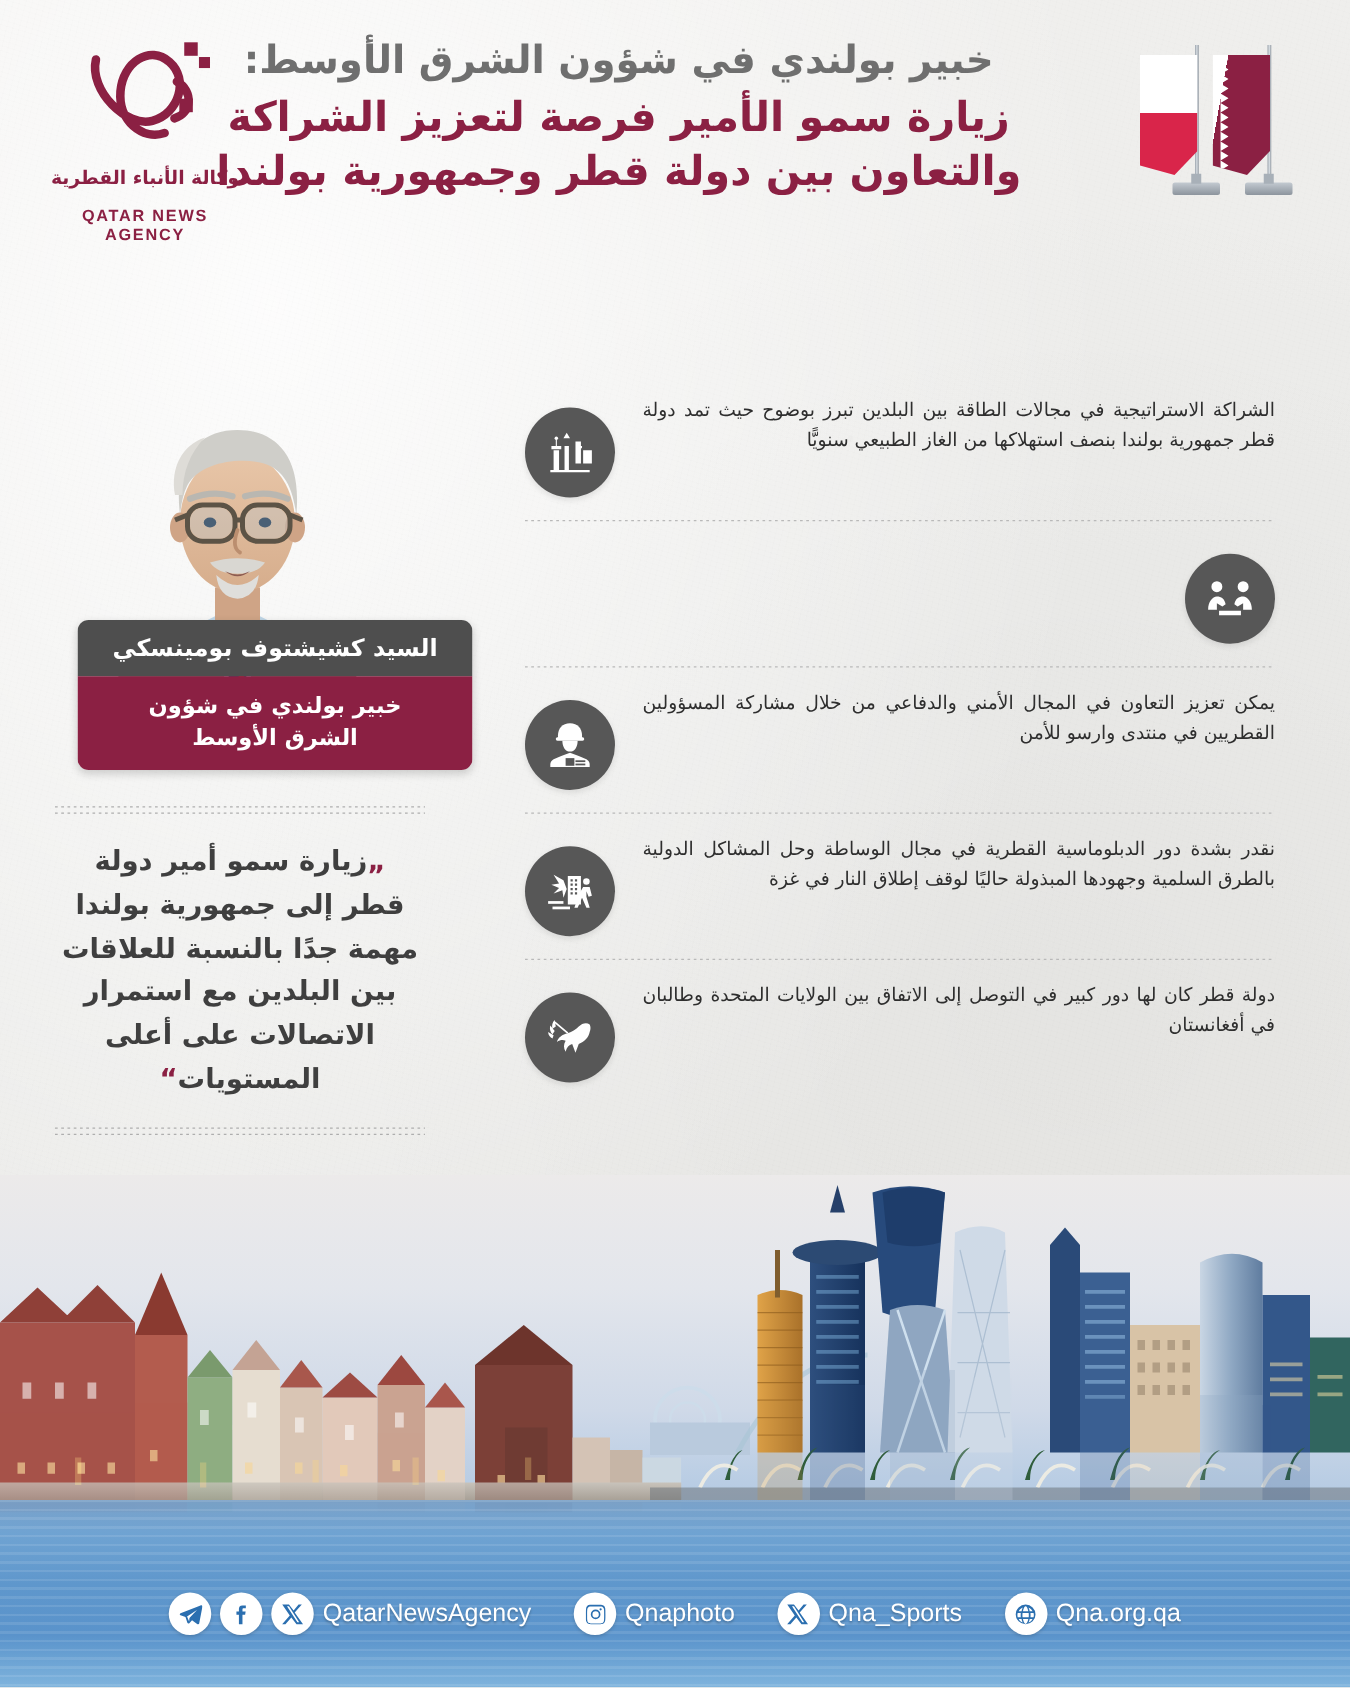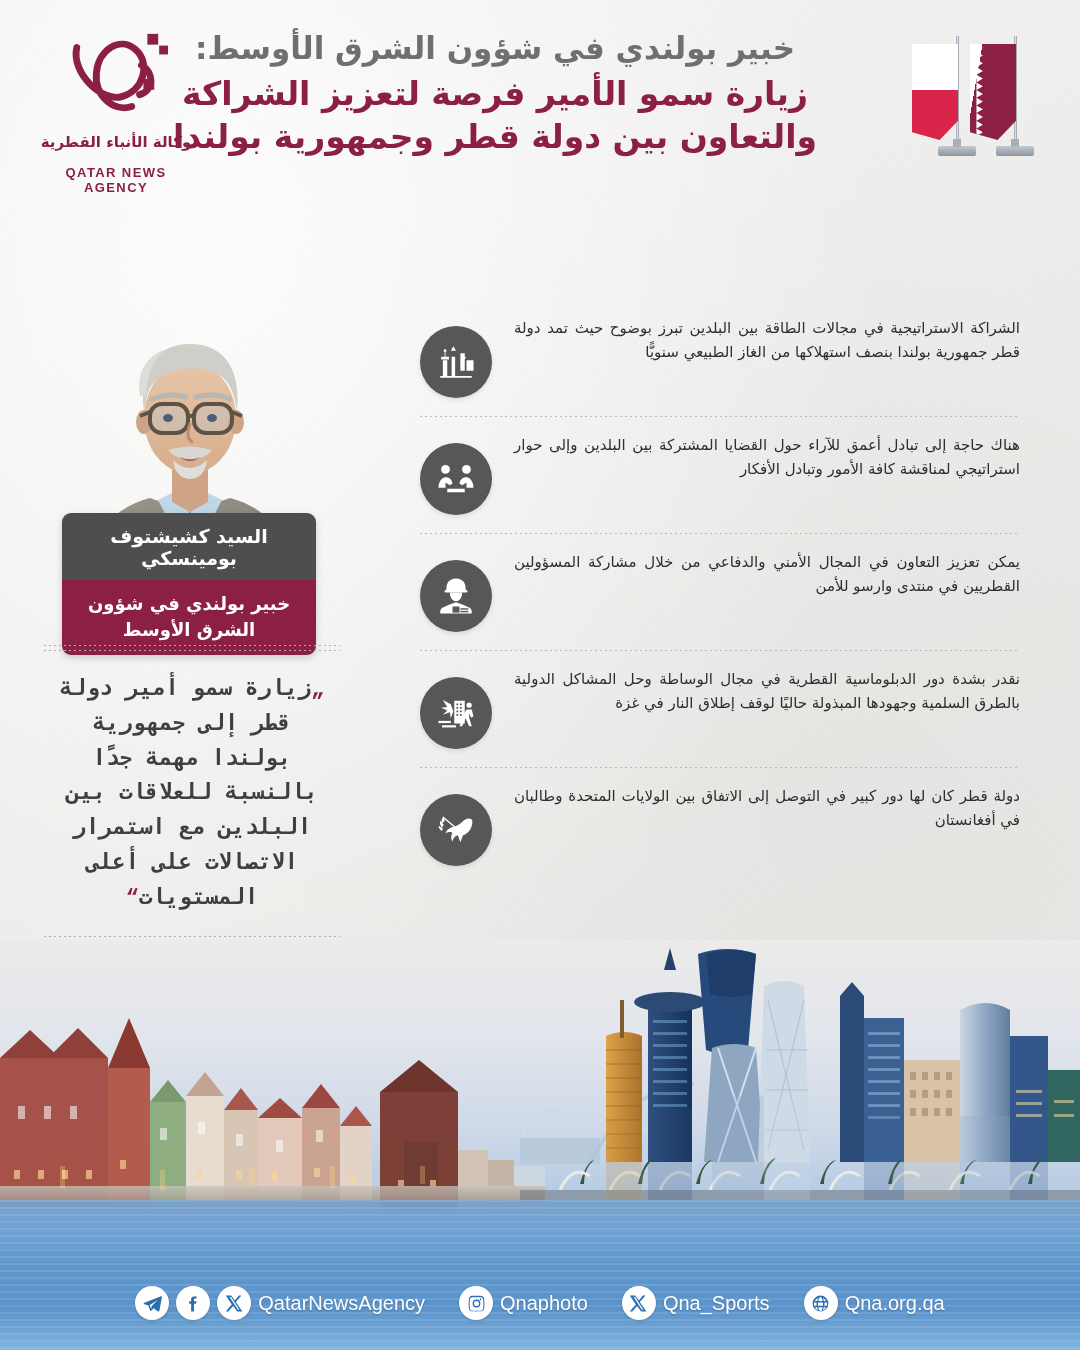--- a/index.html
+++ b/index.html
@@ -75,28 +75,28 @@
   .bullet .icon-circle svg { width:42px; height:42px; fill:#fff; }
   .bullet .txt { flex:1 1 auto; font-size:15px; line-height:1.62; color:#2e2e2e;
         text-align:justify; font-weight:500; }
   .divider { height:1px; margin:2px 0 2px 0;
       background-image: linear-gradient(90deg, #b9b9b9 36%, rgba(255,255,255,0) 0%);
       background-size:5px 1px; background-repeat:repeat-x; }
 
   
   #person { position:absolute; top:300px; left:40px; width:300px; }
   .photo-wrap { position:relative; width:300px; height:300px; overflow:hidden; }
-  .nameplate { position:absolute; left:22px; top:213px; width:254px;
+  .nameplate { position:absolute; left:22px; top:196px; width:316px;
       border-radius:9px; overflow:hidden; box-shadow:0 3px 7px rgba(0,0,0,.17); }
   .np-name { background:#4e4e4e; color:#fff; font-size:19px; font-weight:bold;
              text-align:center; padding:12px 10px 11px; }
   .np-role { background:#8b2043; color:#fff; font-size:18px; font-weight:bold;
              text-align:center; padding:11px 10px 13px; line-height:1.42; }
 
-  #quote { position:absolute; top:645px; left:44px; width:296px; text-align:center;font-family:Liberation Mono, monospace; }
+  #quote { position:absolute; top:645px; left:44px; width:296px; text-align:center; }
   .q-rule { height:6px;
       background-image:
         linear-gradient(90deg, #aeaeae 36%, rgba(255,255,255,0) 0%),
         linear-gradient(90deg, #aeaeae 36%, rgba(255,255,255,0) 0%);
       background-size:5px 1px, 5px 1px;
       background-position:0 0, 0 5px;
       background-repeat:repeat-x, repeat-x; }
   .q-text { font-size:22px; font-weight:bold; color:#3f3f3f; line-height:1.58;
             padding:22px 4px 20px; }
   .q-mark { color:#8b2043; font-weight:bold; }
@@ -118,21 +118,21 @@
   
   .doha { position:absolute; right:0; bottom:148px; width:560px; height:262px; }
 
   
   .reflect { position:absolute; left:0; bottom:0; width:1080px; height:150px;
       overflow:hidden; opacity:.42; transform:scaleY(-1); transform-origin:top; pointer-events:none; }
 
   
   #social { position:absolute; bottom:26px; left:0; width:1080px; direction:ltr;
       display:flex; align-items:center; justify-content:center; gap:0; }
-  .sgroup { display:flex; align-items:center; gap:7px; margin:4px 17px; }
+  .sgroup { display:flex; align-items:center; gap:7px; margin:16px 17px; }
   .sicon { width:34px; height:34px; border-radius:50%; background:#fff;
       display:flex; align-items:center; justify-content:center; box-shadow:0 1px 3px rgba(0,0,0,.18); }
   .sicon svg { width:19px; height:19px; fill:#2b6fb0; }
   .shandle { color:#ffffff; font-size:20px; font-weight:500;
       font-family:"Liberation Sans", sans-serif; text-shadow:0 1px 2px rgba(0,0,0,.25); }
 </style>
 </head>
 <body>
 
 <div id="page">
@@ -182,21 +182,20 @@
       <div class="icon-circle">
         <svg viewBox="0 0 48 48">
             <path d="M6 40h36v2H6zM9 22h5v18H9zm-2-4h9v3H7zm4-6h1v6h-1zm8 6h4v22h-4zm2-12 3 5h-6zm8 8h5v20h-5zm7 8h8v12h-8zm-7-4h6v2h-6z"></path>
             <circle cx="11.5" cy="11" r="1.6"></circle>
           </svg>
       </div>
     </div>
     <div class="divider"></div>
 
     <div class="bullet">
-      <div class="txt">هناك حاجة إلى تبادل أعمق للآراء حول القضايا المشتركة بين البلدين وإلى حوار استراتيجي لمناقشة كافة الأمور وتبادل الأفكار</div>
       <div class="icon-circle">
         <svg viewBox="0 0 48 48">
             <circle cx="12" cy="13" r="5"></circle>
             <circle cx="36" cy="13" r="5"></circle>
             <path d="M4 34c0-7 4-12 8-12s7 2 8 7l-3 2-5-3v6zM44 34c0-7-4-12-8-12s-7 2-8 7l3 2 5-3v6zM14 35h20v4H14z"></path>
           </svg>
       </div>
     </div>
     <div class="divider"></div>
 

